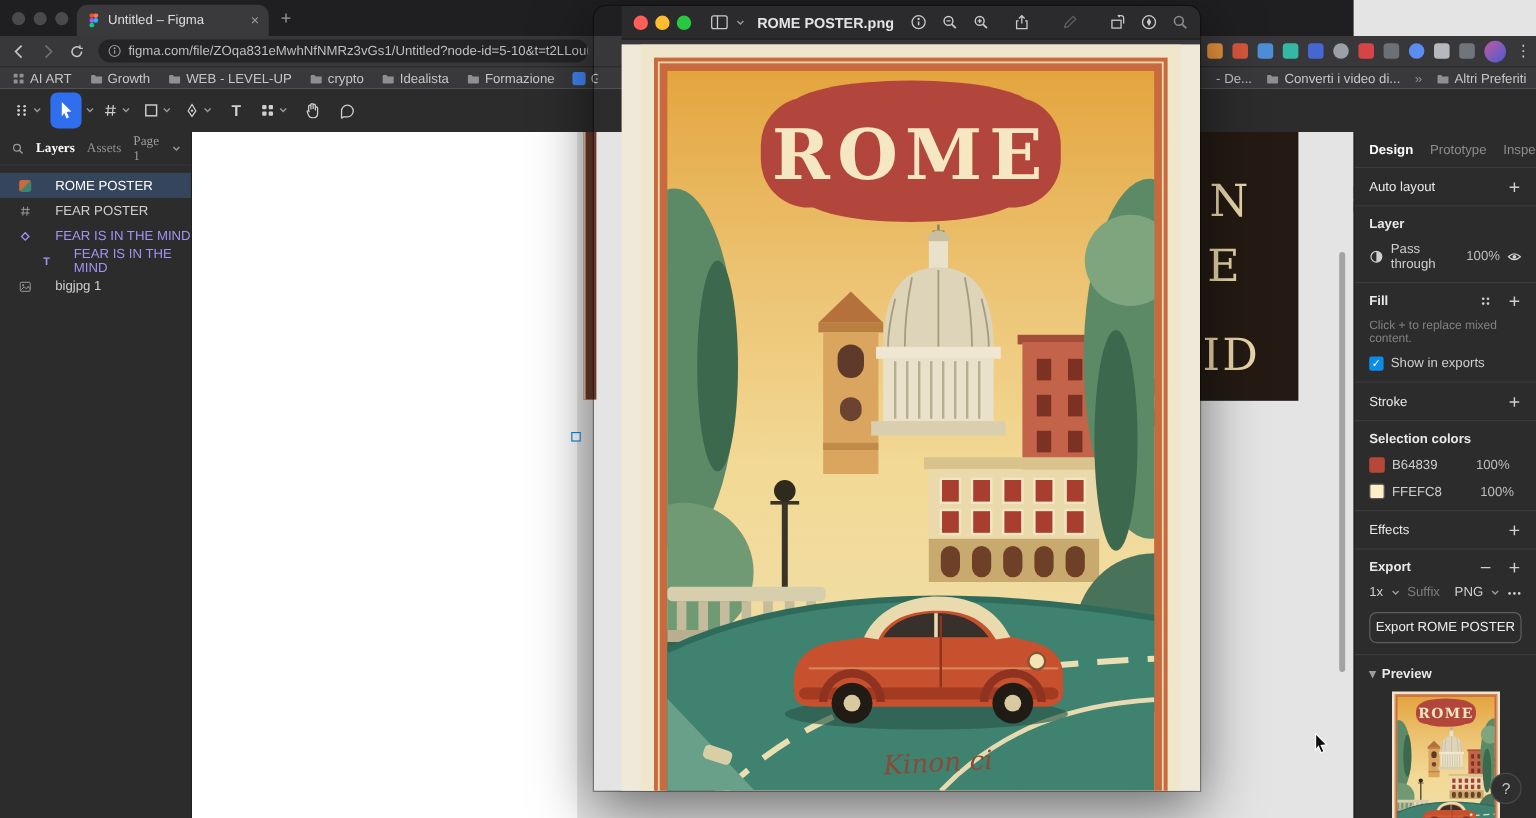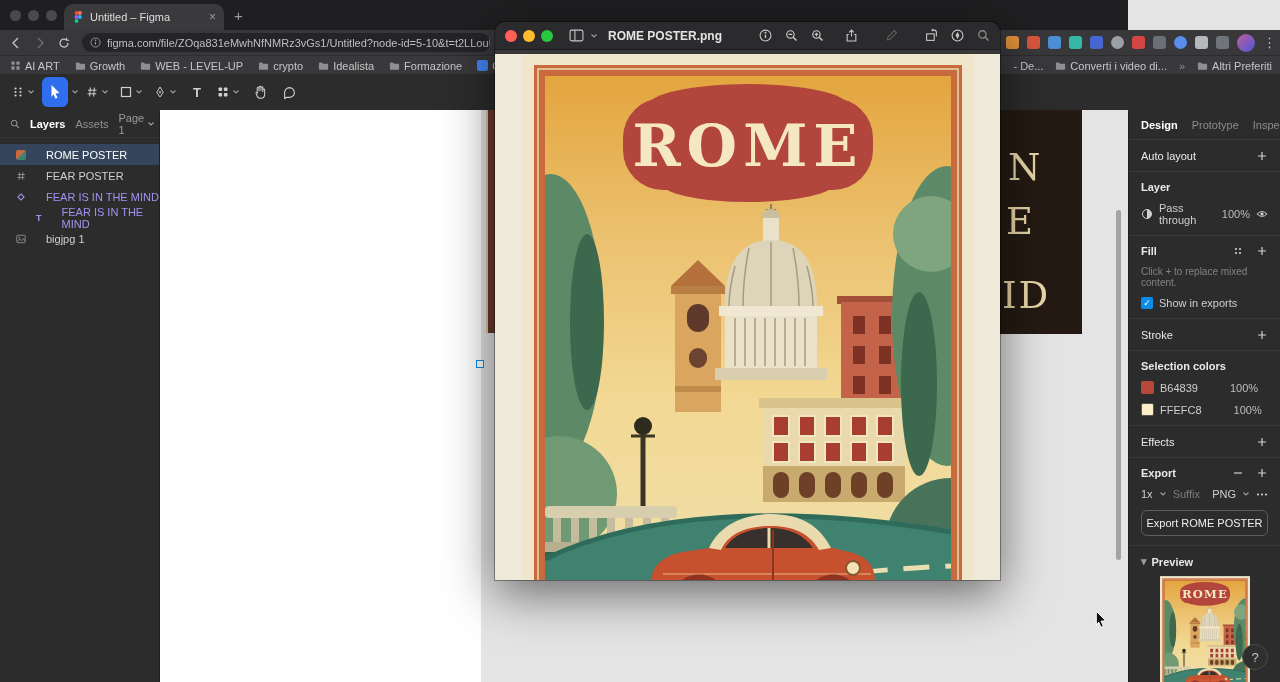--- a/index.html
+++ b/index.html
@@ -40,21 +40,21 @@
   .tool { height:30px; min-width:26px; display:flex; align-items:center; justify-content:center; gap:3px; color:#cfcfcf; padding:0 4px; border-radius:6px; }
   .tool.active { background:#2f6fed; color:#fff; }
   .chev { color:#9a9a9a; }
   #fright { position:absolute; right:10px; top:74px; height:36px; display:flex; align-items:center; gap:12px; }
   #favatar { width:22px; height:22px; border-radius:50%; background:#4a5bd4; color:#fff; display:flex; align-items:center; justify-content:center; font-size:11px; }
   #shareBtn { background:#0c8ce9; color:#fff; border-radius:5px; height:24px; padding:0 10px; display:flex; align-items:center; font-size:11px; }
   #zoomCtl { color:#cfcfcf; display:flex; align-items:center; gap:3px; }
 
   
   #lpanel { left:0; top:110px; width:160px; height:572px; background:#2c2c2c; border-right:1px solid #212121; }
-  #lphead { height:28px; padding:0 8px 0 10px; gap:10px; border-bottom:1px solid #363636; }
+  #lphead { height:28px; padding:0 8px 0 10px; gap:10px; border-bottom:1px solid #363636;font-family:Liberation Serif, serif; }
   #lphead .tabL { color:#fff; font-weight:bold; }
   #lphead .tabA { color:#8f8f8f; }
   #pageSel { margin-left:auto; color:#9c9c9c; display:flex; gap:3px; align-items:center; }
   .lrow { height:21px; display:flex; align-items:center; gap:20px; padding-left:16px; color:#cfcfcf; }
   .lrow.sel { background:#34455c; color:#fff; }
   .lrow.comp { color:#a492f0; }
   .lrow.nest { padding-left:36px; }
   .thumbMini { width:10px; height:10px; border-radius:2px; background:linear-gradient(135deg,#c96a3e 45%,#3f8270 55%); }
 
   
@@ -77,21 +77,21 @@
   .rowline { display:flex; align-items:center; gap:6px; margin-top:9px; color:#cfcfcf; }
   .hint { color:#828282; font-size:10px; margin-top:9px; }
   .cb { width:12px; height:12px; background:#0c8ce9; border-radius:2px; color:#fff; font-size:9px; display:flex; align-items:center; justify-content:center; }
   .swatch { width:13px; height:13px; border-radius:2px; }
   .swR { background:#B64839; } .swC { background:#FFEFC8; border:1px solid #555; }
   .pct { margin-left:auto; color:#bdbdbd; }
   #expBtn { margin-top:10px; height:26px; border:1px solid #5e5e5e; border-radius:6px; color:#eee; display:flex; align-items:center; justify-content:center; }
   #prevThumb { margin:8px auto 0; display:block; }
 
   
-  #pwin { left:495px; top:22px; width:505px; height:558px; border-radius:10px 10px 0 0; box-shadow:0 14px 50px rgba(0,0,0,.55), 0 0 0 1px rgba(0,0,0,.35); z-index:50; overflow:hidden; }
+  #pwin { left:495px; top:5px; width:505px; height:654px; border-radius:10px 10px 0 0; box-shadow:0 14px 50px rgba(0,0,0,.55), 0 0 0 1px rgba(0,0,0,.35); z-index:50; overflow:hidden;padding-left:23px; }
   #ptitle { height:28px; background:#2b2b2d; border-bottom:1px solid #1e1e20; display:flex; align-items:center; padding:0 10px; gap:6px; }
   .tl { width:12px; height:12px; border-radius:50%; }
   .tlr{background:#ff5f57}.tly{background:#febc2e}.tlg{background:#28c840}
   #ptitle .name { color:#e4e4e4; font-size:12px; font-weight:bold; margin-left:4px; }
   #ptIcons { margin-left:auto; display:flex; align-items:center; gap:13px; color:#c9c9c9; }
   .dim { color:#5f5f5f; }
   .semi { color:#8a8a8a; }
   #pcontent { height:649px; background:#efe9da; }
   #posterMain { display:block; margin:4px auto 0; }
 

